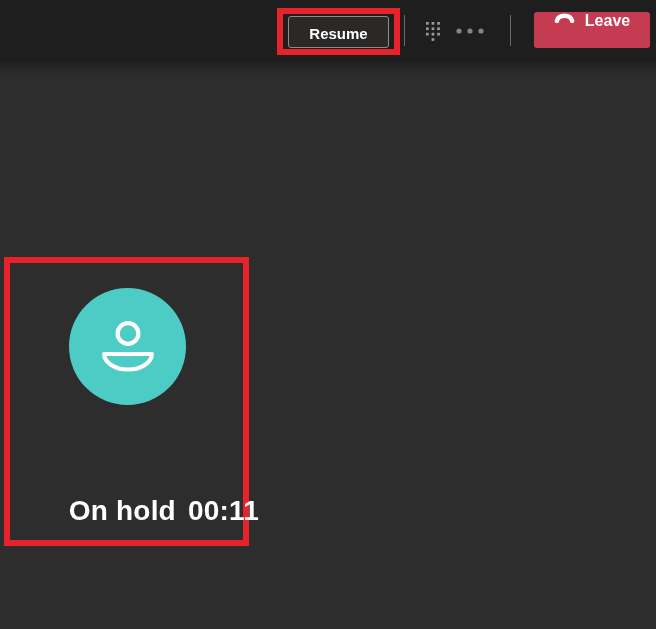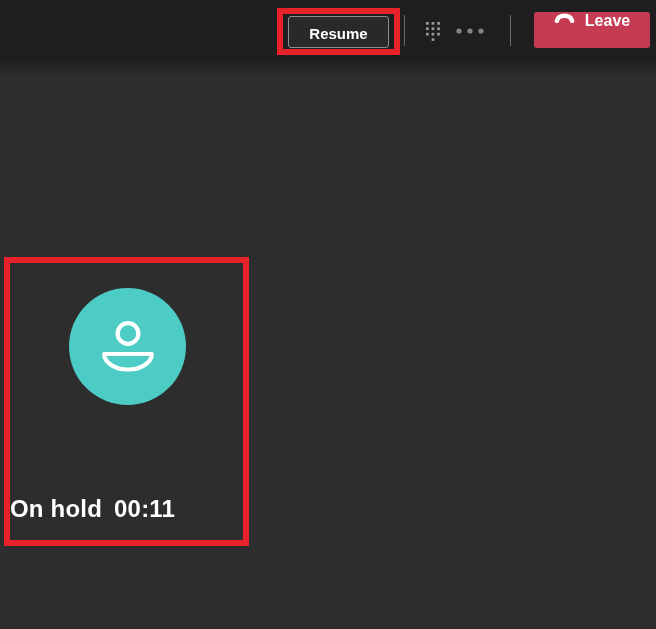--- a/index.html
+++ b/index.html
@@ -140,26 +140,26 @@
     height: 117px;
     border-radius: 50%;
     background: var(--avatar-teal, #4dccc5);
     display: flex;
     align-items: center;
     justify-content: center;
   }
 
   .status {
     position: absolute;
-    left: 0;
+    left: 16px;
     top: 232px;
     width: 100%;
-    text-align: left;
+    text-align: right;
     color: #ffffff;
-    font-size: 24px;
+    font-size: 28px;
     font-weight: 700;
     letter-spacing: 0.2px;
     white-space: nowrap;
   }
   .status .timer { margin-left: 12px; }
 </style>
 </head>
 <body>
 
 <div class="app">

